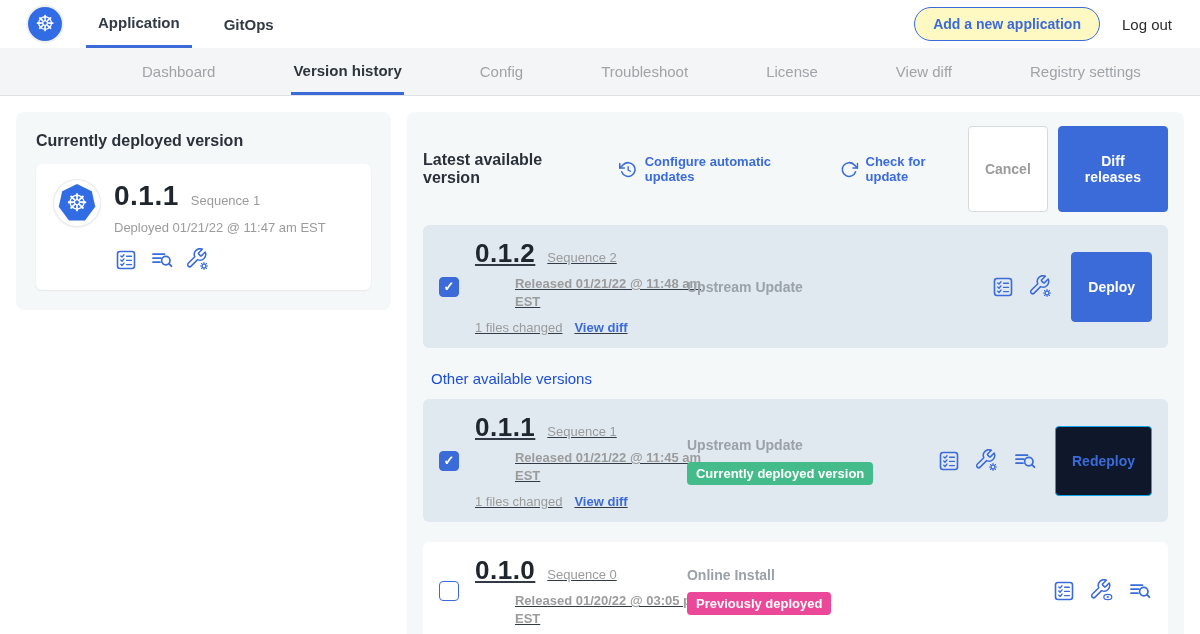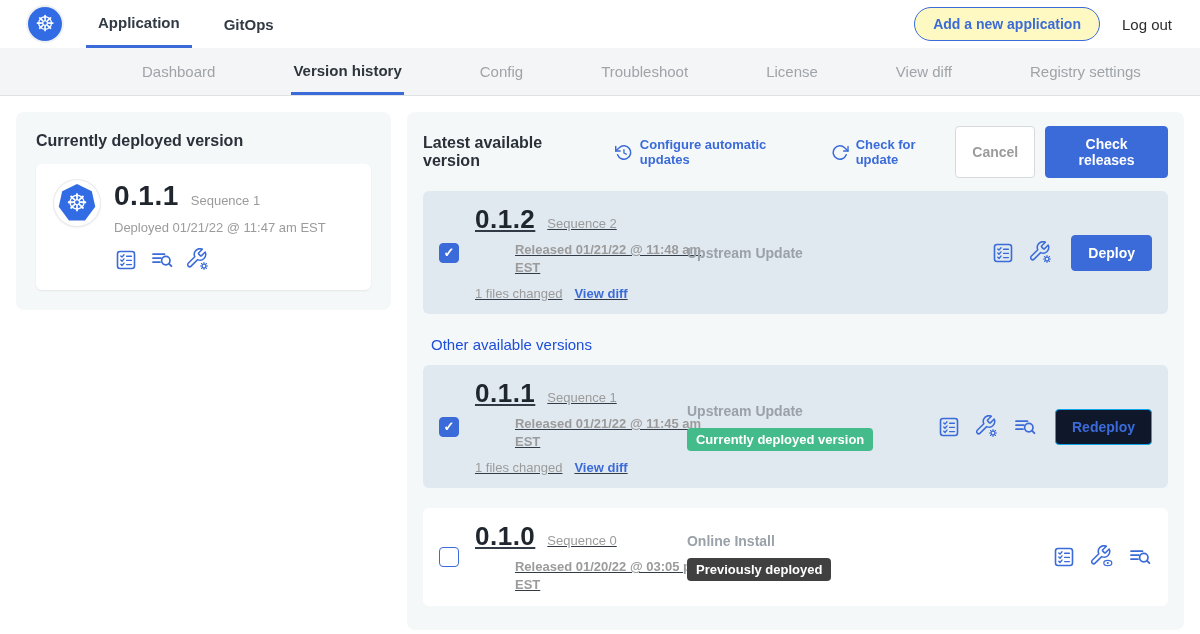--- a/index.html
+++ b/index.html
@@ -54,21 +54,21 @@
   .ic-sm { width:19px; height:19px; color:#3b6bd9; }
 
   
   .right-panel { flex:1; padding:14px 16px 24px; }
   .latest-header { display:flex; align-items:center; }
   .latest-header h2 { font-size:16px; font-weight:700; color:#2a313a; }
   .hdr-link { display:flex; align-items:center; gap:7px; color:#3b6bd9; font-size:13px;
               font-weight:700; cursor:pointer; margin-left:22px; }
   .hdr-actions { margin-left:auto; display:flex; gap:10px; }
   .btn { font-family:inherit; font-size:14px; font-weight:700; border-radius:4px;
-         padding:9px 16px; cursor:pointer; }
+         padding:26px 16px; cursor:pointer; }
   .btn-cancel { background:#fff; border:1px solid #d6d9dd; color:#9b9b9b; }
   .btn-primary { background:#3b6bd9; border:1px solid #3b6bd9; color:#fff; }
   .btn-outline { background:#0f172a; border:1px solid #0ea5e9; color:#3b6bd9; }
 
   .vcard { border-radius:6px; padding:13px 16px; display:flex; align-items:center; }
   .vcard.blue { background:#e1e9f0; --halo:#e1e9f0; }
   .vcard.white { background:#fff; --halo:#fff; }
   .vcard-0 { margin-top:13px; }
   .other-title { font-size:15px; color:#1d4ed8; margin:22px 8px 12px; }
   .vcard-1 { margin-bottom:20px; }
@@ -85,21 +85,21 @@
               line-height:1.35; margin-top:6px;margin-left:40px; }
   .files-row { display:flex; align-items:center; gap:12px; margin-top:10px; font-size:13px; }
   .files-changed { color:#9b9b9b; }
   .view-diff { color:#3b6bd9; font-weight:700; cursor:pointer; }
 
   .vsource { width:250px; flex:none; }
   .src-label { font-size:14px; font-weight:700; color:#9aa1a8; }
   .badge { display:inline-block; margin-top:9px; padding:4px 9px; border-radius:4px;
            font-size:13px; font-weight:700; color:#fff; }
   .badge-green { background:#44bb8a; }
-  .badge-gray  { background:#404040; }
+  .badge-gray  { background:#ec4899; }
 
   .vactions { margin-left:auto; display:flex; align-items:center; gap:14px; }
   .vactions .btn { margin-left:4px; }
   svg.defs { position:absolute; width:0; height:0; }
 </style>
 </head>
 <body>
 
 <svg class="defs" xmlns="http://www.w3.org/2000/svg">
   <defs>
@@ -216,21 +216,21 @@
           <span>Configure automatic updates</span>
         </div>
         <div class="hdr-link">
           <svg class="ic-sm">
               <use href="#sym-refresh"></use>
             </svg>
           <span>Check for update</span>
         </div>
         <div class="hdr-actions">
           <button class="btn btn-cancel">Cancel</button>
-          <button class="btn btn-primary">Check releases</button>
+          <button class="btn btn-primary">Diff releases</button>
         </div>
       </div>
 
       <div class="vcard blue vcard-0">
         <div class="checkbox checked"></div>
         <div class="vinfo">
           <div class="vline">
             <span class="vnum">0.1.2</span>
             <span class="seq">Sequence 2</span>
           </div>

